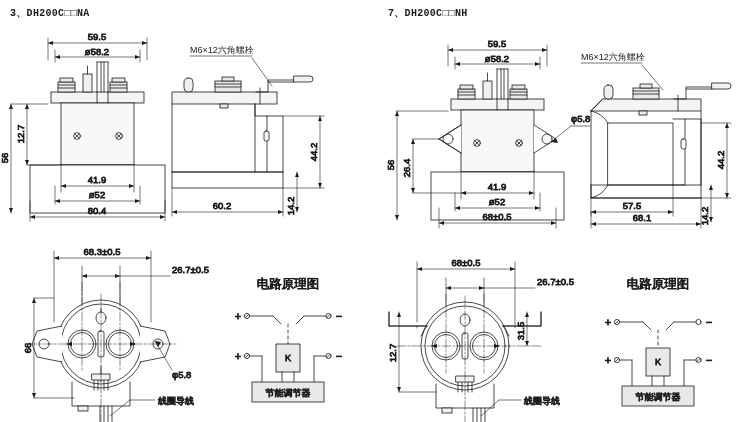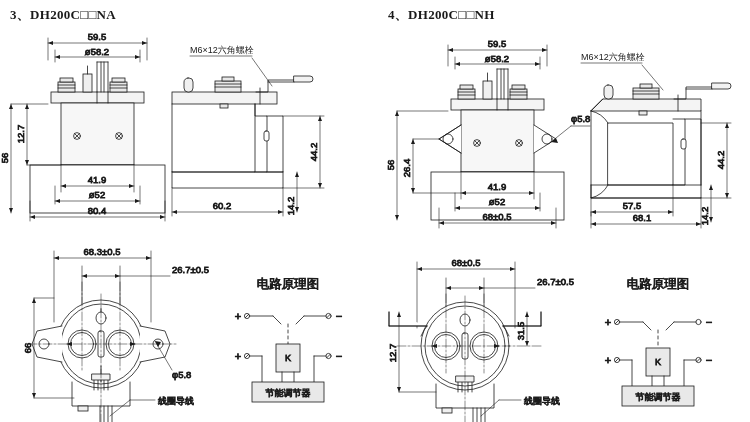--- a/index.html
+++ b/index.html
@@ -11,22 +11,22 @@
     width: 750px; height: 422px;
     position: relative;
     font-family: "Liberation Serif", "DejaVu Serif", serif;
     color: #1a1a1a;
     overflow: hidden;
   }
   .page { position: absolute; inset: 0; }
 
   .title {
     position: absolute;
-    font-family: Liberation Serif, serif;
-    font-size: 13px;
+    font-family: Liberation Mono, monospace;
+    font-size: 10px;
     font-weight: bold;
     letter-spacing: .3px;
     white-space: nowrap;
     text-align: right;
   }
   #title-left  { left: 10px;  top: 6px; }
   #title-right { left: 388px; top: 6px; }
 
   .panel { position: absolute; }
   #panel-left  { left: 0;   top: 26px; width: 375px; height: 396px; }
@@ -42,21 +42,21 @@
   .cnbig { font-family: "DejaVu Sans", "Liberation Sans", sans-serif; font-size: 12.5px; }
   .sch-sym { font-family: "Liberation Sans","DejaVu Sans",sans-serif; font-size: 9px; }
   .pm { font-family: "Liberation Sans","DejaVu Sans",sans-serif; font-size: 11px; }
 </style>
 </head>
 <body>
 
 <div class="page">
 
   <div class="title" id="title-left">3、DH200C□□NA</div>
-  <div class="title" id="title-right">4、DH200C□□NH</div>
+  <div class="title" id="title-right">7、DH200C□□NH</div>
 
   <div class="panel" id="panel-left">
     <svg class="dwg" width="375" height="396" viewBox="0 0 375 396">
       <g stroke="#1b1b1b" fill="none" stroke-width="0.8" stroke-linecap="round" shape-rendering="geometricPrecision">
 
         <g stroke-width="0.6">
           <line x1="48" y1="12" x2="48" y2="34"></line>
           <line x1="147" y1="12" x2="147" y2="34"></line>
           <line x1="48" y1="17" x2="147" y2="17"></line>
           <path d="M48 17 l5 -2 v4 z" fill="#1b1b1b" stroke="none"></path>

